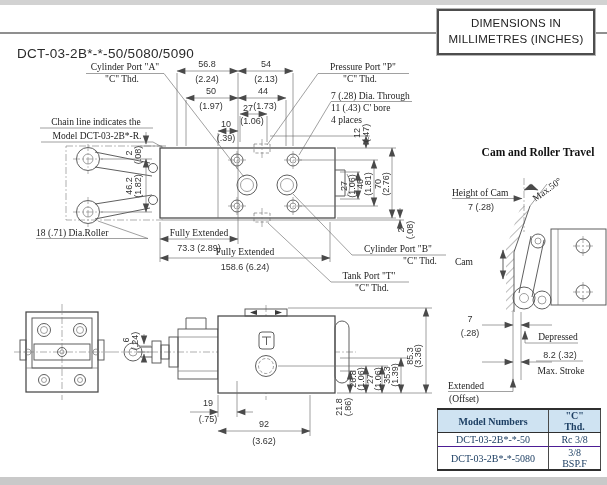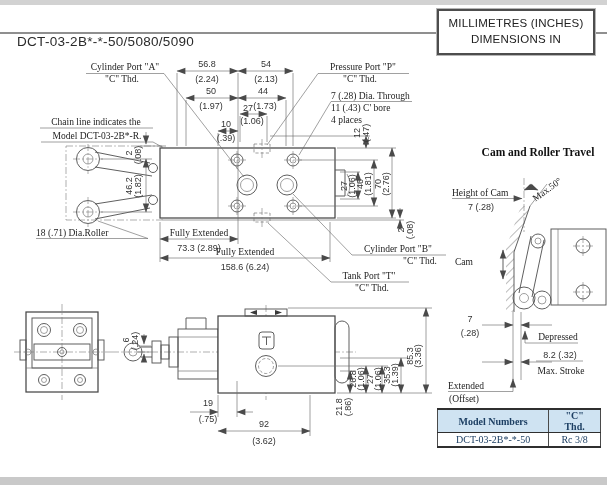--- a/index.html
+++ b/index.html
@@ -5,21 +5,21 @@
   html,body{margin:0;padding:0;background:#e9e9e9;}
   .page{position:relative;width:607px;height:485px;background:#ffffff;overflow:hidden;
         font-family:"Liberation Sans",sans-serif;}
   .strip-top{position:absolute;top:0;left:0;width:607px;height:5px;background:#d2d2d2;}
   .strip-bottom{position:absolute;bottom:0;left:0;width:607px;height:8px;background:#c9c9c9;}
   .rule{position:absolute;top:32px;left:0;width:607px;height:2px;background:#8f8f8f;}
   .units-box{position:absolute;left:437px;top:9px;width:154px;height:42px;background:#fff;
         border:2px solid #4d4d4d;box-shadow:0 0 0 1px #b5b5b5;display:flex;flex-direction:column;
         align-items:center;justify-content:center;font-size:11.5px;color:#222;line-height:1.35;
         text-align:center;letter-spacing:.2px;}
-  .title{position:absolute;left:17px;top:34px;font-size:13.5px;color:#2a2a2a;letter-spacing:.3px;}
+  .title{position:absolute;left:17px;top:46px;font-size:13.5px;color:#2a2a2a;letter-spacing:.3px;}
   svg.draw{position:absolute;left:0;top:0;}
   svg text{font-family:"Liberation Sans",sans-serif;}
   .dim{font-size:9px;fill:#333;}
   .lbl{font-family:"Liberation Serif",serif;font-size:9.5px;fill:#222;}
   .head{font-family:"Liberation Serif",serif;font-size:11.5px;font-weight:700;fill:#111;}
   .mid{text-anchor:middle;}
   .s1{stroke:#474747;stroke-width:1.25;fill:none;}
   .s2{stroke:#565656;stroke-width:0.95;fill:none;}
   .s3{stroke:#6e6e6e;stroke-width:0.65;fill:none;}
   .ctr{stroke:#787878;stroke-width:0.6;fill:none;stroke-dasharray:7 2.2 1.6 2.2;}
@@ -37,22 +37,22 @@
 </style>
 </head>
 <body>
 
 <div class="page">
   <div class="strip-top"></div>
   <div class="strip-bottom"></div>
   <div class="rule"></div>
 
   <div class="units-box">
+    <div>DIMENSIONS IN</div>
     <div>MILLIMETRES (INCHES)</div>
-    <div>DIMENSIONS IN</div>
   </div>
 
   <div class="title">DCT-03-2B*-*-50/5080/5090</div>
 
   <svg class="draw" width="607" height="485" viewBox="0 0 607 485">
     <defs>
       <marker id="ar" viewBox="0 0 10 8" markerWidth="10" markerHeight="8" refX="9" refY="4" orient="auto-start-reverse" markerUnits="userSpaceOnUse">
         <path d="M0.6,0.8 L9.4,4 L0.6,7.2 Z" fill="#4a4a4a"></path>
       </marker>
       <pattern id="hat" width="6" height="6" patternUnits="userSpaceOnUse" patternTransform="rotate(45)">
@@ -335,16 +335,20 @@
         <tr>
           <th style="background: rgb(207, 227, 242);">Model Numbers</th>
           <th style="background: rgb(207, 227, 242);">"C"  Thd.</th>
         </tr>
       </thead>
       <tbody>
         <tr>
           <td>DCT-03-2B*-*-50</td>
           <td>Rc 3/8</td>
         </tr>
+        <tr>
+          <td>DCT-03-2B*-*-5080</td>
+          <td>3/8 BSP.F</td>
+        </tr>
       </tbody>
     </table>
   </div>
 </div>
 
 </body></html>

